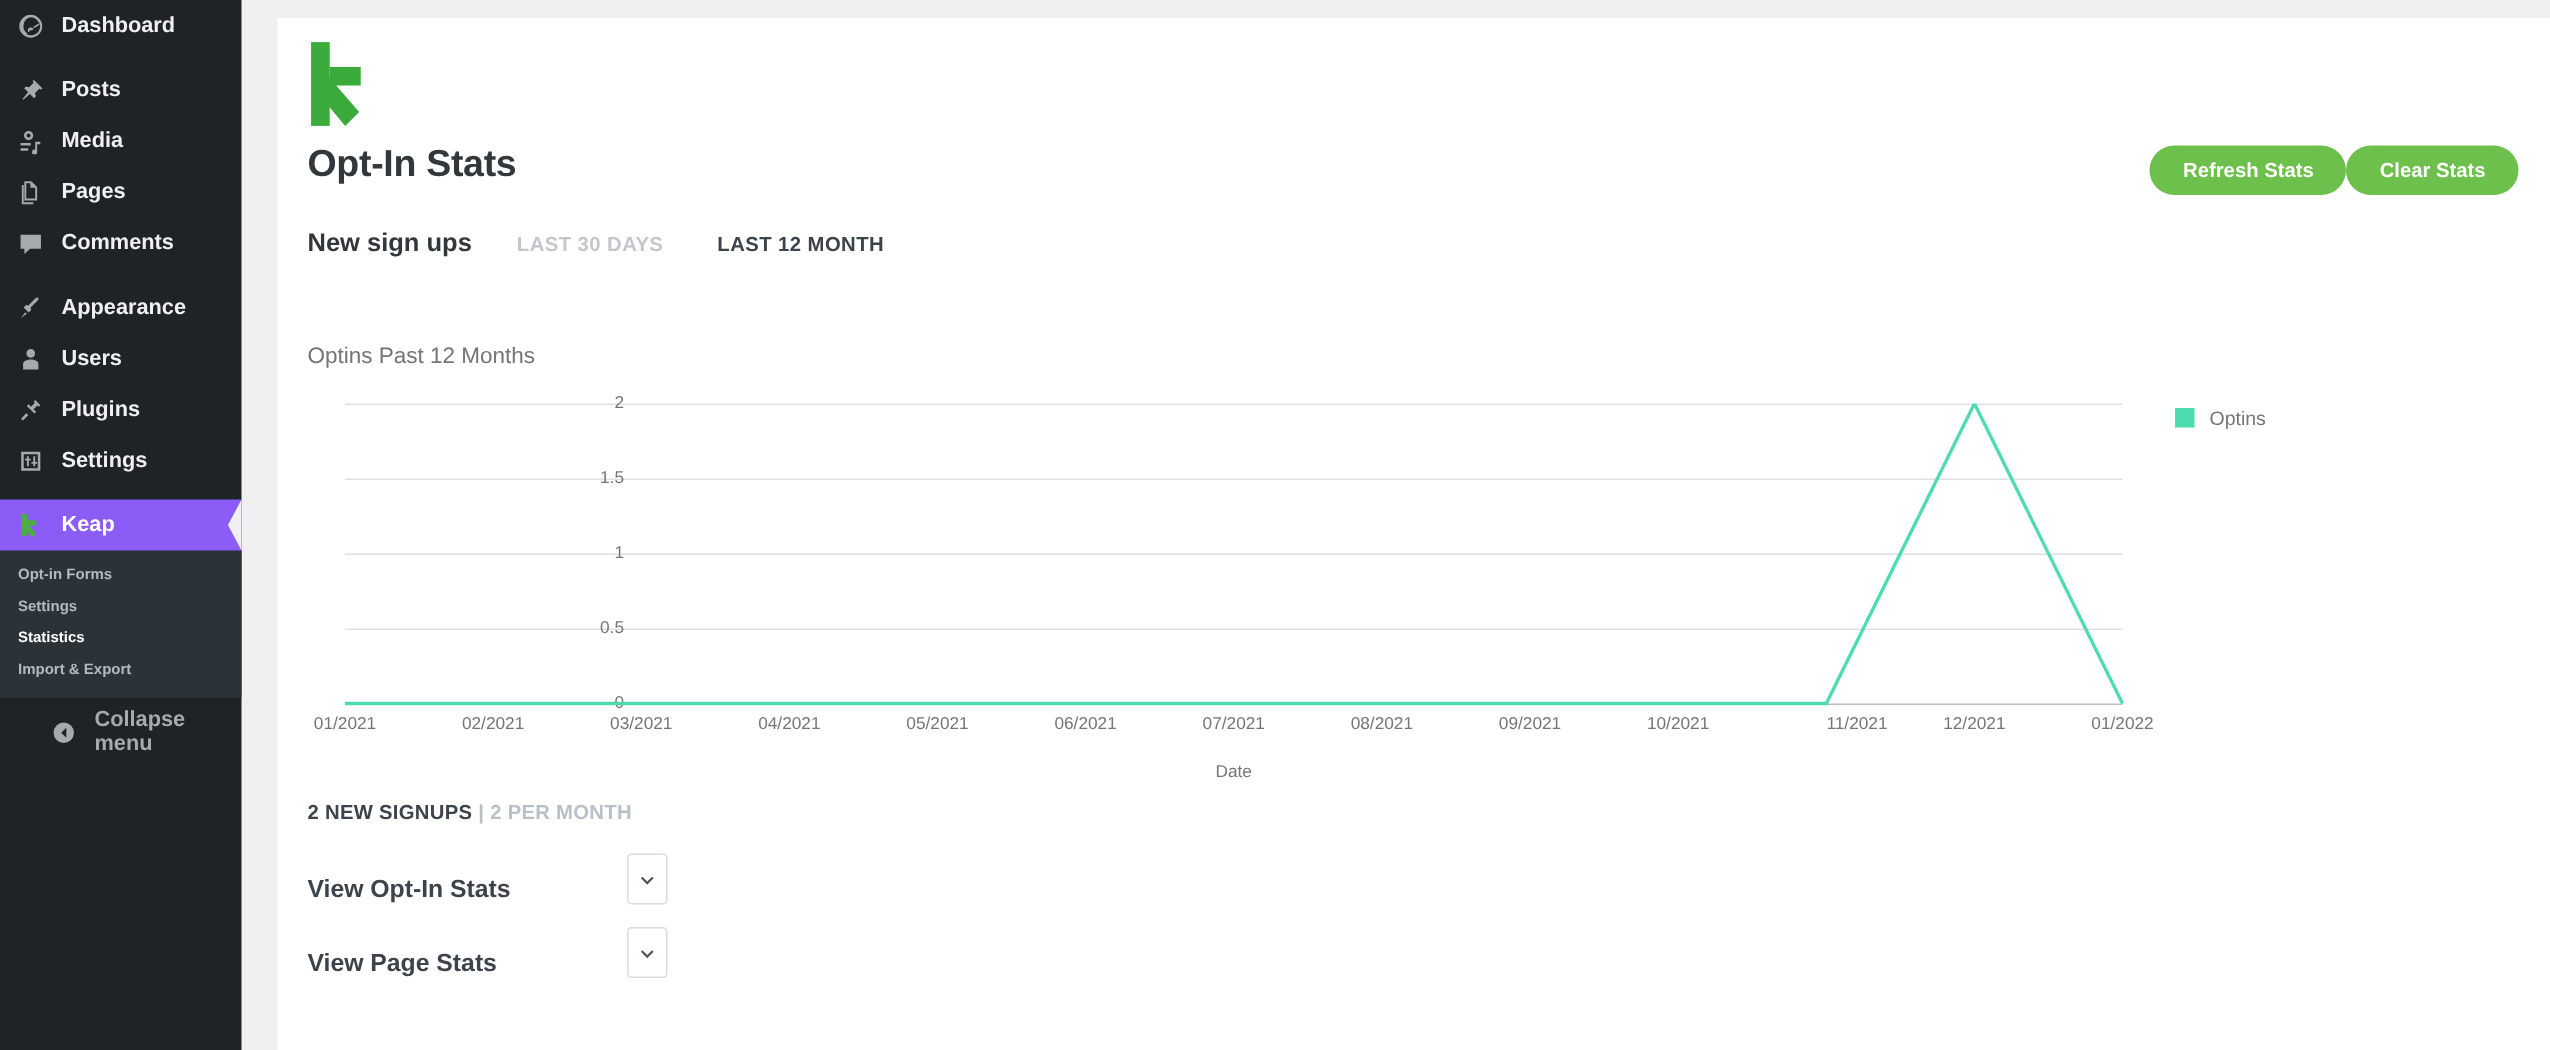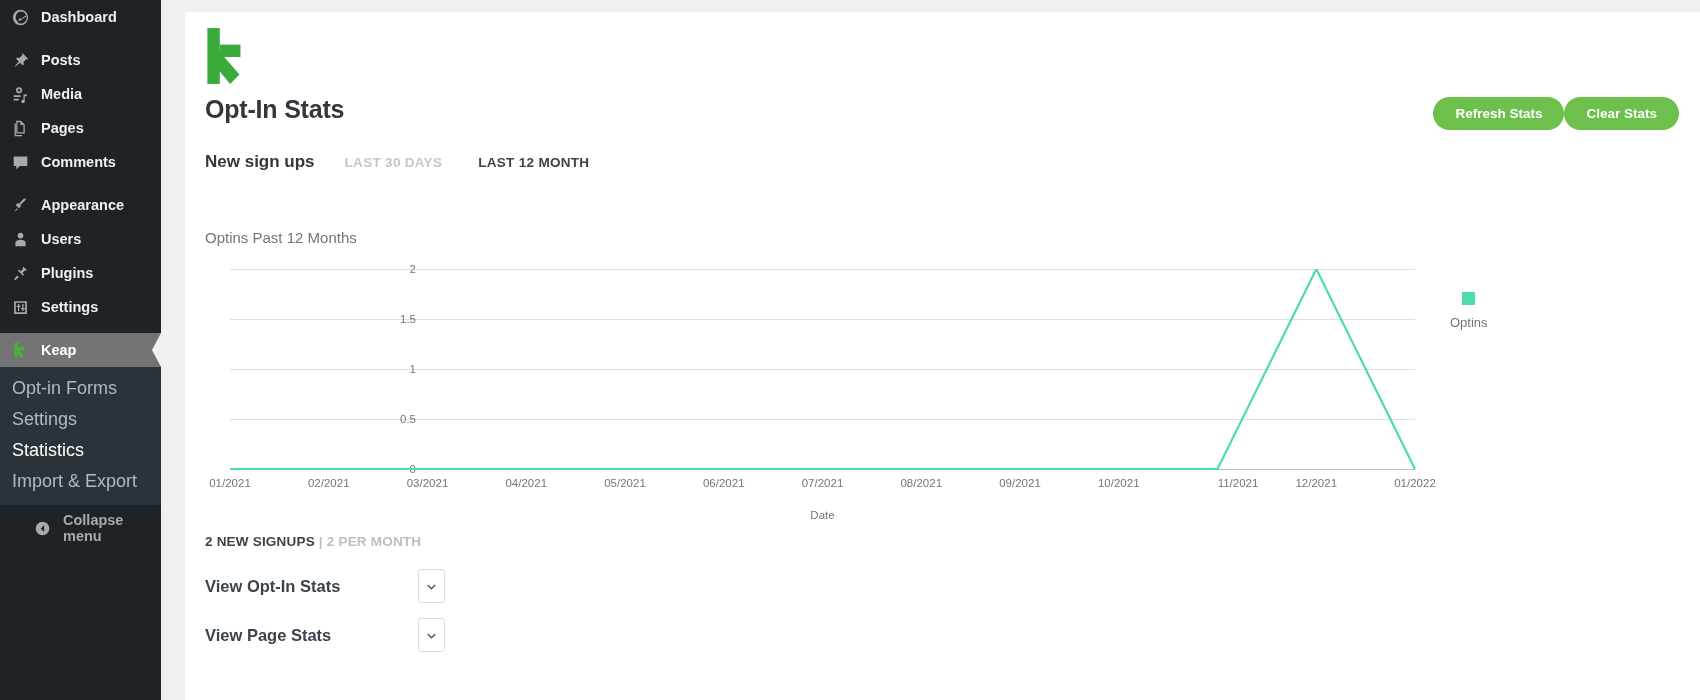--- a/index.html
+++ b/index.html
@@ -32,37 +32,37 @@
     width: 24px; height: 20px;
     margin-right: 9px;
     display: flex; align-items: center; justify-content: center;
     color: #a7aaad;
     flex: 0 0 24px;
   }
   .menu-item .ico svg { display:block; }
   .menu-item .lbl { white-space: nowrap; }
   .menu-sep { height: 9px; }
   .menu-item.current {
-    background: #737373;
+    background: #8b5cf6;
     color: #fff;
   }
   .menu-item.current .arrow {
     position: absolute; right: 0; top: 0;
     width: 0; height: 0;
     border-top: 17px solid transparent;
     border-bottom: 17px solid transparent;
     border-right: 9px solid #f0f0f1;
   }
   .submenu { background: #2c3338; padding: 6px 0 8px 0; }
   .sub-item {
     display: block;
     padding: 5px 0 5px 12px;
-    font-size: 18px;
+    font-size: 10px;
     color: #b4b9be;
-    font-weight: 400;
+    font-weight: 700;
     white-space: nowrap;
   }
   .sub-item.active { color: #fff; }
   .collapse {
     display: flex; align-items: center;
     height: 34px; padding-left: 8px;
     margin-top: 6px;
     color: #a7aaad; font-size: 14.5px; font-weight: 700; margin-left: 22px;
   }
   .collapse .ico { width: 24px; margin-right: 9px; flex: 0 0 24px;
@@ -154,38 +154,38 @@
     font-size: 11.5px; color: #757575;
     text-align: center; width: 90px;
     transform: translateX(-50%);
     top: 208px;
   }
   .x-axis-title {
     position: absolute; top: 240px; left: 25px; width: 1185px;
     text-align: center; font-size: 11.5px; color: #757575;
   }
   .legend {
-    position: absolute; left: 1245px; top: 75px;
-    display: flex; align-items: center; gap: 10px; flex-direction: column;
+    position: absolute; left: 1245px; top: 54px;
+    display: flex; align-items: center; gap: 10px;
   }
   .legend .swatch { width: 13px; height: 13px; background: #4ddbb0; }
   .legend .ltxt { font-size: 13px; color: #757575; }
 
   
   .summary {
     position: absolute; left: 20px; top: 522px;
     font-size: 13.5px; font-weight: 700; letter-spacing: .2px;
   }
   .summary .strong { color: #3c434a; }
   .summary .muted { color: #b9bfc6; }
 
   .accordion { position: absolute; left: 20px; width: 240px; }
   .accordion.a1 { top: 557px; }
   .accordion.a2 { top: 606px; }
-  .acc-row { display: flex; align-items: center; gap: 48px; }
+  .acc-row { display: flex; align-items: flex-end; gap: 48px; }
   .acc-label {
     font-size: 16.5px; font-weight: 700; color: #3c434a;
     width: 190px;
   }
   .acc-toggle {
     width: 31px; height: 34px;
     border: 1px solid #dcdcde;
     border-radius: 3px;
     background: #fff;
     display: flex; align-items: center; justify-content: center;

